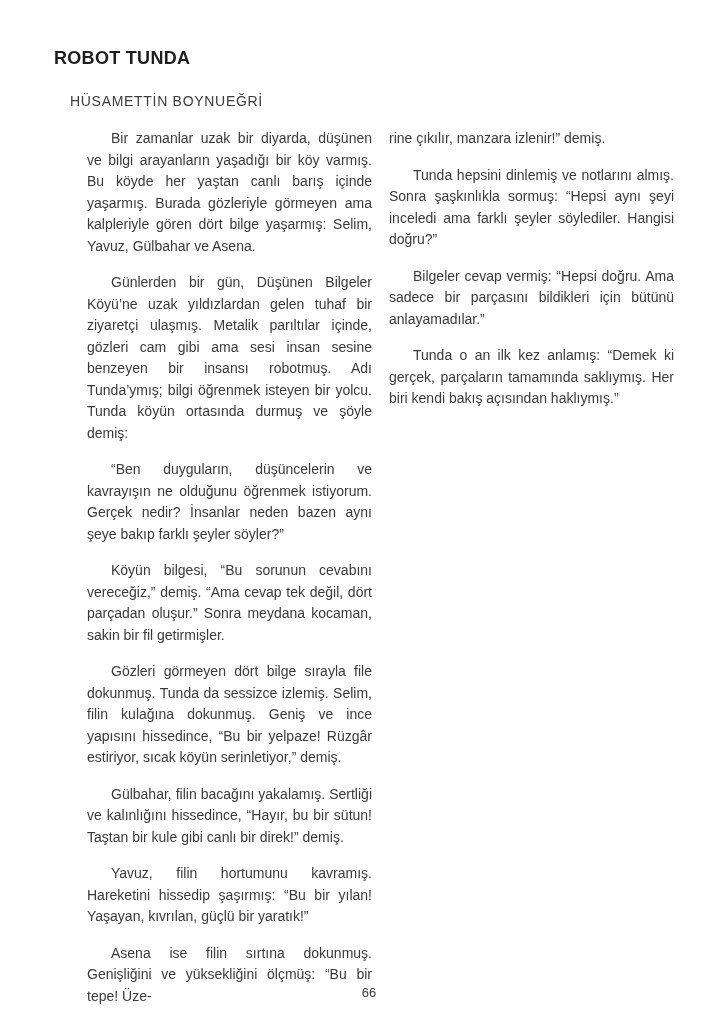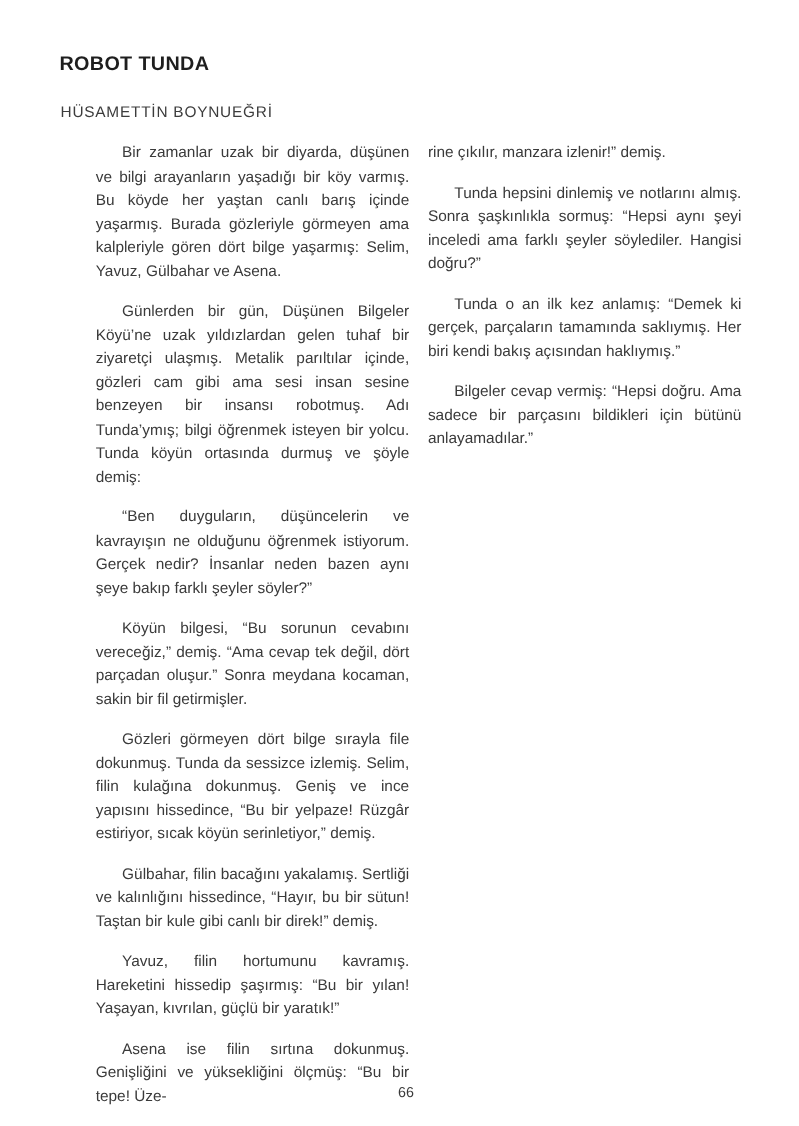--- a/index.html
+++ b/index.html
@@ -22,21 +22,21 @@
     background: #ffffff;
   }
   .title {
     margin: 0 0 24px 0;
     font-size: 18px;
     font-weight: 700;
     letter-spacing: 0.3px;
     color: #1e1e1e;
   }
   .author {
-    margin: 0 0 19px 1px;
+    margin: 0 0 19px 16px;
     font-size: 14px;
     font-weight: 400;
     letter-spacing: 0.7px;
     color: #3c3c3c;
   }
   .columns {
     display: flex;
     gap: 17px;
     margin-left: 33px;
   }
@@ -84,21 +84,21 @@
       <p class="para">Köyün bilgesi, “Bu sorunun cevabını vereceğiz,” demiş. “Ama cevap tek değil, dört parçadan oluşur.” Sonra meydana kocaman, sakin bir fil getirmişler.</p>
       <p class="para">Gözleri görmeyen dört bilge sırayla file dokunmuş. Tunda da sessizce izlemiş. Selim, filin kulağına dokunmuş. Geniş ve ince yapısını hissedince, “Bu bir yelpaze! Rüzgâr estiriyor, sıcak köyün serinletiyor,” demiş.</p>
       <p class="para">Gülbahar, filin bacağını yakalamış. Sertliği ve kalınlığını hissedince, “Hayır, bu bir sütun! Taştan bir kule gibi canlı bir direk!” demiş.</p>
       <p class="para">Yavuz, filin hortumunu kavramış. Hareketini hissedip şaşırmış: “Bu bir yılan! Yaşayan, kıvrılan, güçlü bir yaratık!”</p>
       <p class="para">Asena ise filin sırtına dokunmuş. Genişliğini ve yüksekliğini ölçmüş: “Bu bir tepe! Üze-</p>
     </div>
 
     <div class="col">
       <p class="para continuation">rine çıkılır, manzara izlenir!” demiş.</p>
       <p class="para">Tunda hepsini dinlemiş ve notlarını almış. Sonra şaşkınlıkla sormuş: “Hepsi aynı şeyi inceledi ama farklı şeyler söylediler. Hangisi doğru?”</p>
+      <p class="para">Bilgeler cevap vermiş: “Hepsi doğru. Ama sadece bir parçasını bildikleri için bütünü anlayamadılar.”</p>
       <p class="para">Tunda o an ilk kez anlamış: “Demek ki gerçek, parçaların tamamında saklıymış. Her biri kendi bakış açısından haklıymış.”</p>
-      <p class="para">Bilgeler cevap vermiş: “Hepsi doğru. Ama sadece bir parçasını bildikleri için bütünü anlayamadılar.”</p>
     </div>
 
   </div>
 
   <div class="page-number">66</div>
 
 </div>
 
 </body></html>

